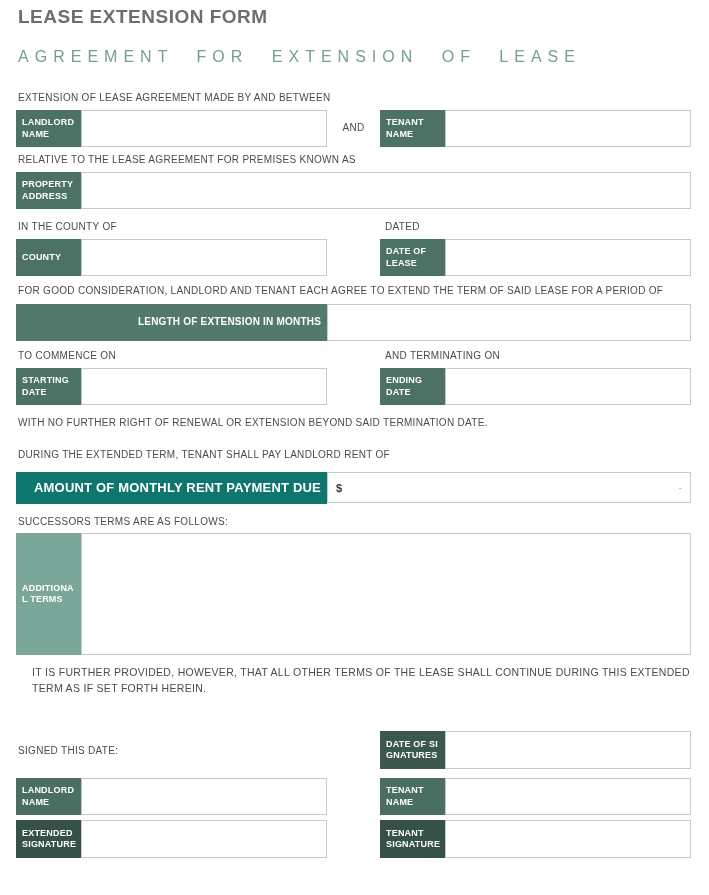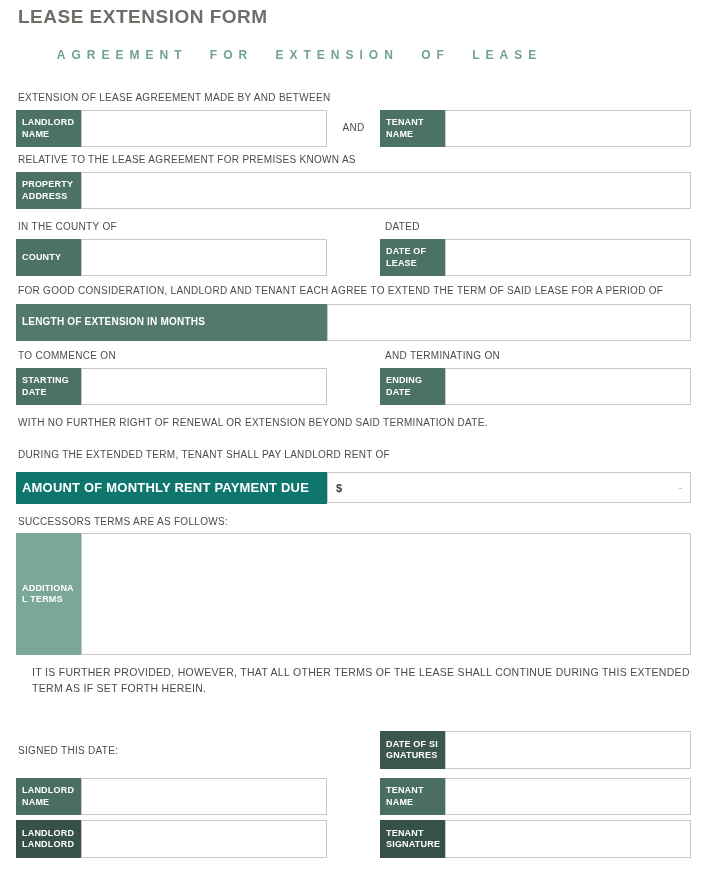--- a/index.html
+++ b/index.html
@@ -12,21 +12,21 @@
   }
   .abs{position:absolute;}
   .page-title{
     left:18px;top:6px;
     font-size:19px;font-weight:bold;
     color:#6f6e69;letter-spacing:0.5px;
   }
   .page-subtitle{
     left:0;top:48px;width:599px;
     text-align:center;
-    font-size:12px;font-weight:bold;
+    font-size:16px;font-weight:normal;
     color:#72a192;
     letter-spacing:6px;word-spacing:13px;
     white-space:nowrap;
   }
   .body-line{
     font-size:10px;color:#4b4b48;
     letter-spacing:0.3px;font-weight:500;
   }
   .paragraph{
     font-size:10.5px;color:#4b4b48;
@@ -34,21 +34,21 @@
     width:676px;left:32px;
   }
   .labelbox{
     background:#4b7265;color:#ffffff;
     display:flex;align-items:center;
     padding:16px 6px;box-sizing:border-box;
     font-size:9px;font-weight:bold;
     letter-spacing:0.2px;line-height:1.25;
   }
   .labelbox.bar{
-    justify-content:flex-start;text-align:center;
+    justify-content:flex-end;text-align:center;
     font-size:10px;
   }
   .labelbox.light{background:#7ba79a;word-break:break-all;}
   .labelbox.dark{background:#35514a;}
   .labelbox.darkmid{background:#3c584e;word-break:break-all;}
   .labelbox.namemid{background:#4a6e61;}
   .field{
     box-sizing:border-box;
     border:1px solid #c9c9c9;background:#ffffff;
     font-family:"Liberation Sans", sans-serif;
@@ -163,21 +163,21 @@
   <div class="abs labelbox namemid" style="left:16px;top:778px;width:65px;height:37px">
       <span>LANDLORD NAME</span>
     </div>
   <input class="abs field" style="left: 81px; top: 778px; width: 246px; height: 37px;" value="">
   <div class="abs labelbox namemid" style="left:380px;top:778px;width:65px;height:37px">
       <span>TENANT NAME</span>
     </div>
   <input class="abs field" style="left: 445px; top: 778px; width: 246px; height: 37px;" value="">
 
   <div class="abs labelbox dark" style="left:16px;top:820px;width:65px;height:38px">
-      <span>LANDLORD LANDLORD</span>
+      <span>EXTENDED SIGNATURE</span>
     </div>
   <input class="abs field" style="left: 81px; top: 820px; width: 246px; height: 38px;" value="">
   <div class="abs labelbox dark" style="left:380px;top:820px;width:65px;height:38px">
       <span>TENANT SIGNATURE</span>
     </div>
   <input class="abs field" style="left: 445px; top: 820px; width: 246px; height: 38px;" value="">
 
 </div>
 
 </body></html>

